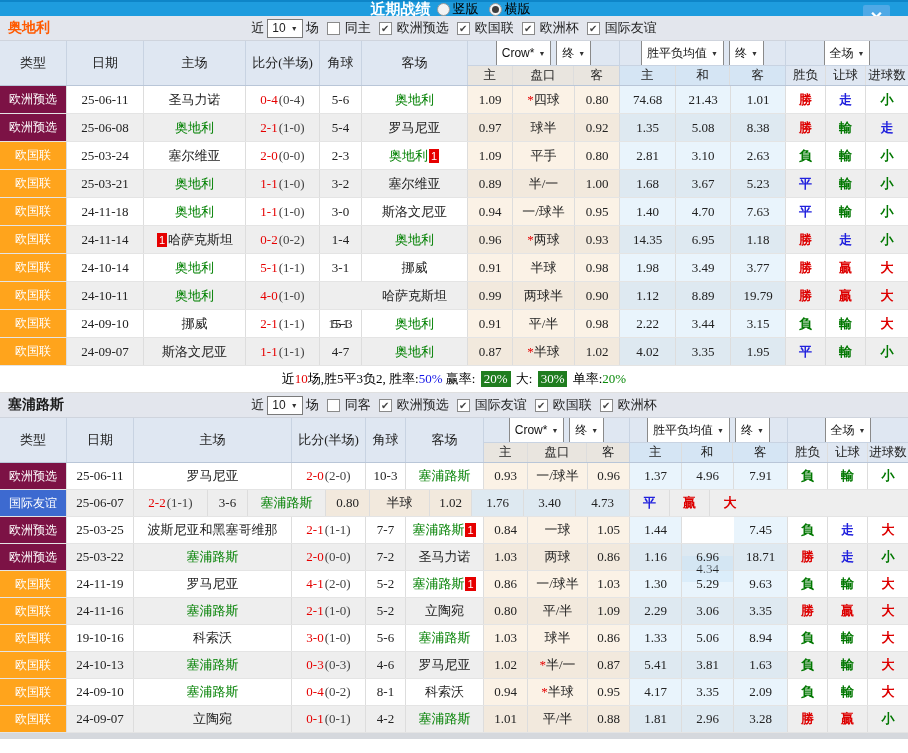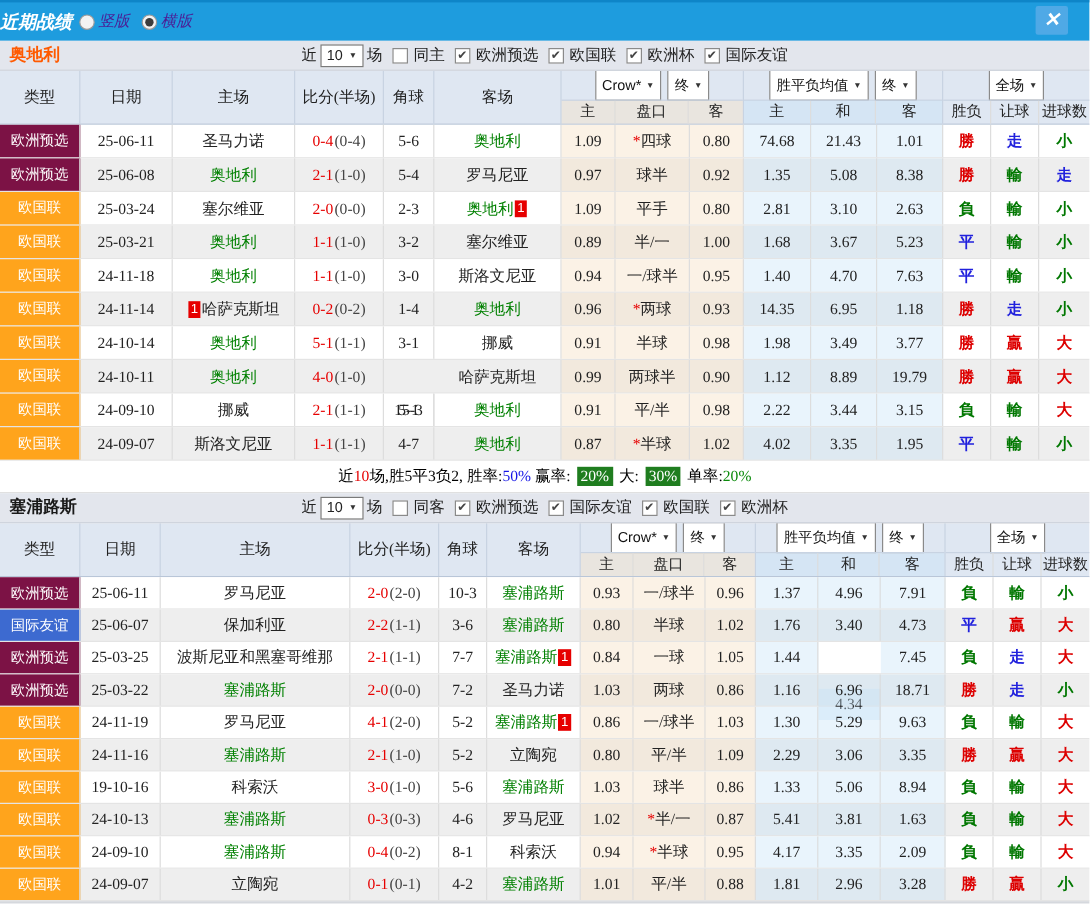--- a/index.html
+++ b/index.html
@@ -1,25 +1,25 @@
 <!DOCTYPE html>
 <html><head>
 <meta charset="utf-8">
 <style>
   *{box-sizing:border-box;margin:0;padding:0;}
   body{font-family:"Liberation Serif","DejaVu Serif",serif;background:#fff;}
   .dialog{width:908px;height:753px;position:relative;background:#fff;overflow:hidden;}
 
-  .titlebar{height:34px;background:#1E9CDE;border-top:2px solid #0E85C8;display:flex;align-items:center;justify-content:flex-start;position:relative;font-style:italic;}
+  .titlebar{height:16px;background:#1E9CDE;border-top:2px solid #0E85C8;display:flex;align-items:center;justify-content:center;position:relative;}
   .title{color:#fff;font-weight:bold;font-size:15px;}
   .radio-group{display:inline-flex;align-items:center;margin-left:6px;gap:3px;}
   .radio{width:13px;height:13px;border-radius:50%;background:#f3f3f3;border:1px solid #9a9a9a;display:inline-flex;align-items:center;justify-content:center;cursor:pointer;}
   .radio .dot{width:7px;height:7px;border-radius:50%;background:#3c3c3c;display:none;}
   .radio.sel .dot{display:block;}
-  .radio-label{color:#4c1d95;font-size:13px;margin-right:7px;}
+  .radio-label{color:#000000;font-size:13px;margin-right:7px;}
   .close-btn{position:absolute;right:18px;top:3px;width:27px;height:24px;background:#4FA9E6;color:#fff;display:flex;align-items:center;justify-content:center;font-size:16px;font-weight:bold;cursor:pointer;border-radius:2px;font-family:"Liberation Sans",sans-serif;}
 
   .band{height:25px;background:#E3E6ED;display:flex;align-items:center;position:relative;border-bottom:1px solid #CFD4DD;}
   .team-name{position:absolute;left:8px;font-weight:bold;font-size:14px;}
   .filters{margin:0 auto;display:flex;align-items:center;gap:3px;font-size:13px;color:#222;}
   .select-box{display:inline-flex;align-items:center;gap:5px;background:#fff;border:1px solid #7a7a7a;height:19px;padding:0 4px;font-size:12px;cursor:pointer;font-family:"Liberation Sans",sans-serif;}
   .caret{font-size:7px;color:#333;}
   .cb{width:13px;height:13px;border:1px solid #8a8a8a;background:#fff;display:inline-flex;align-items:center;justify-content:center;font-size:10px;color:#444;margin:0 2px 0 5px;cursor:pointer;}
   .cb.checked::after{content:"\2714";}
 
@@ -516,23 +516,20 @@
           <div class="cell col-mean" style="width: 52px;">1.37</div>
           <div class="cell col-mean" style="width: 52px;">4.96</div>
           <div class="cell col-mean" style="width: 54px;">7.91</div>
           <div class="cell res-green" style="width: 40px;">負</div>
           <div class="cell res-green" style="width: 40px;">輸</div>
           <div class="cell res-green" style="width: 40px;">小</div>
         </div>
         <div class="row alt">
           <div class="cell league-badge" style="width: 67px; background: rgb(61, 106, 208);">国际友谊</div>
           <div class="cell " style="width: 67px;">25-06-07</div>
-          <div class="cell " style="width: 158px;">
-            <span>保加利亚</span>
-          </div>
           <div class="cell " style="width: 74px;">
             <span class="ft">2-2</span>
             <span class="ht">(1-1)</span>
           </div>
           <div class="cell " style="width: 40px;">3-6</div>
           <div class="cell " style="width: 78px;">
             <span class="focus">塞浦路斯</span>
           </div>
           <div class="cell col-crow" style="width: 44px;">0.80</div>
           <div class="cell col-crow" style="width: 60px;">半球</div>

